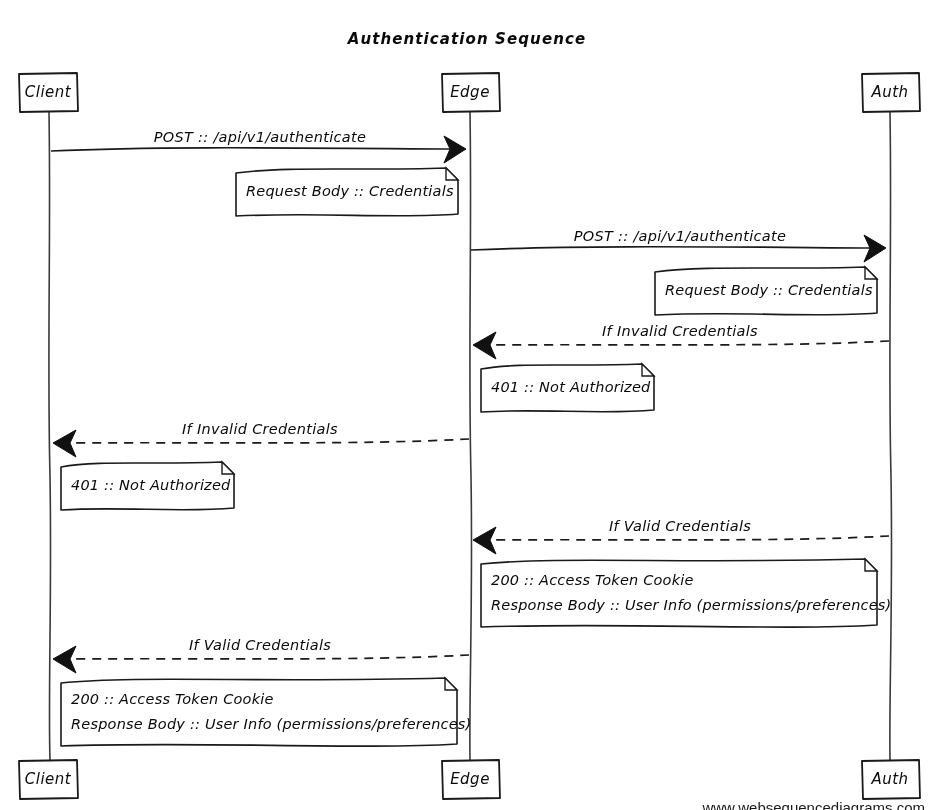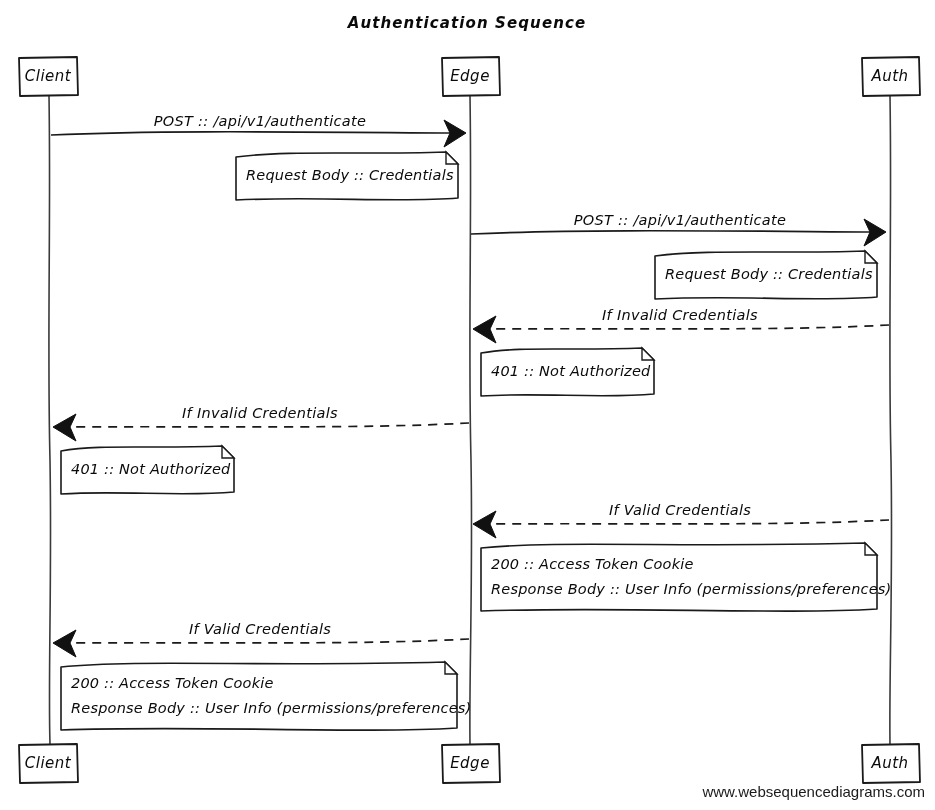--- a/index.html
+++ b/index.html
@@ -10,21 +10,21 @@
   body {
     width: 935px;
     height: 810px;
     position: relative;
     font-family: "DejaVu Sans", sans-serif;
     overflow: hidden;
   }
   #diagram-root {
     position: absolute;
     left: 0;
-    top: 0;
+    top: 16px;
     width: 935px;
     height: 660px;
   }
   svg.seq {
     display: block;
     width: 935px;
     height: 810px;
   }
   .title-text {
     font-family: "DejaVu Sans", sans-serif;

